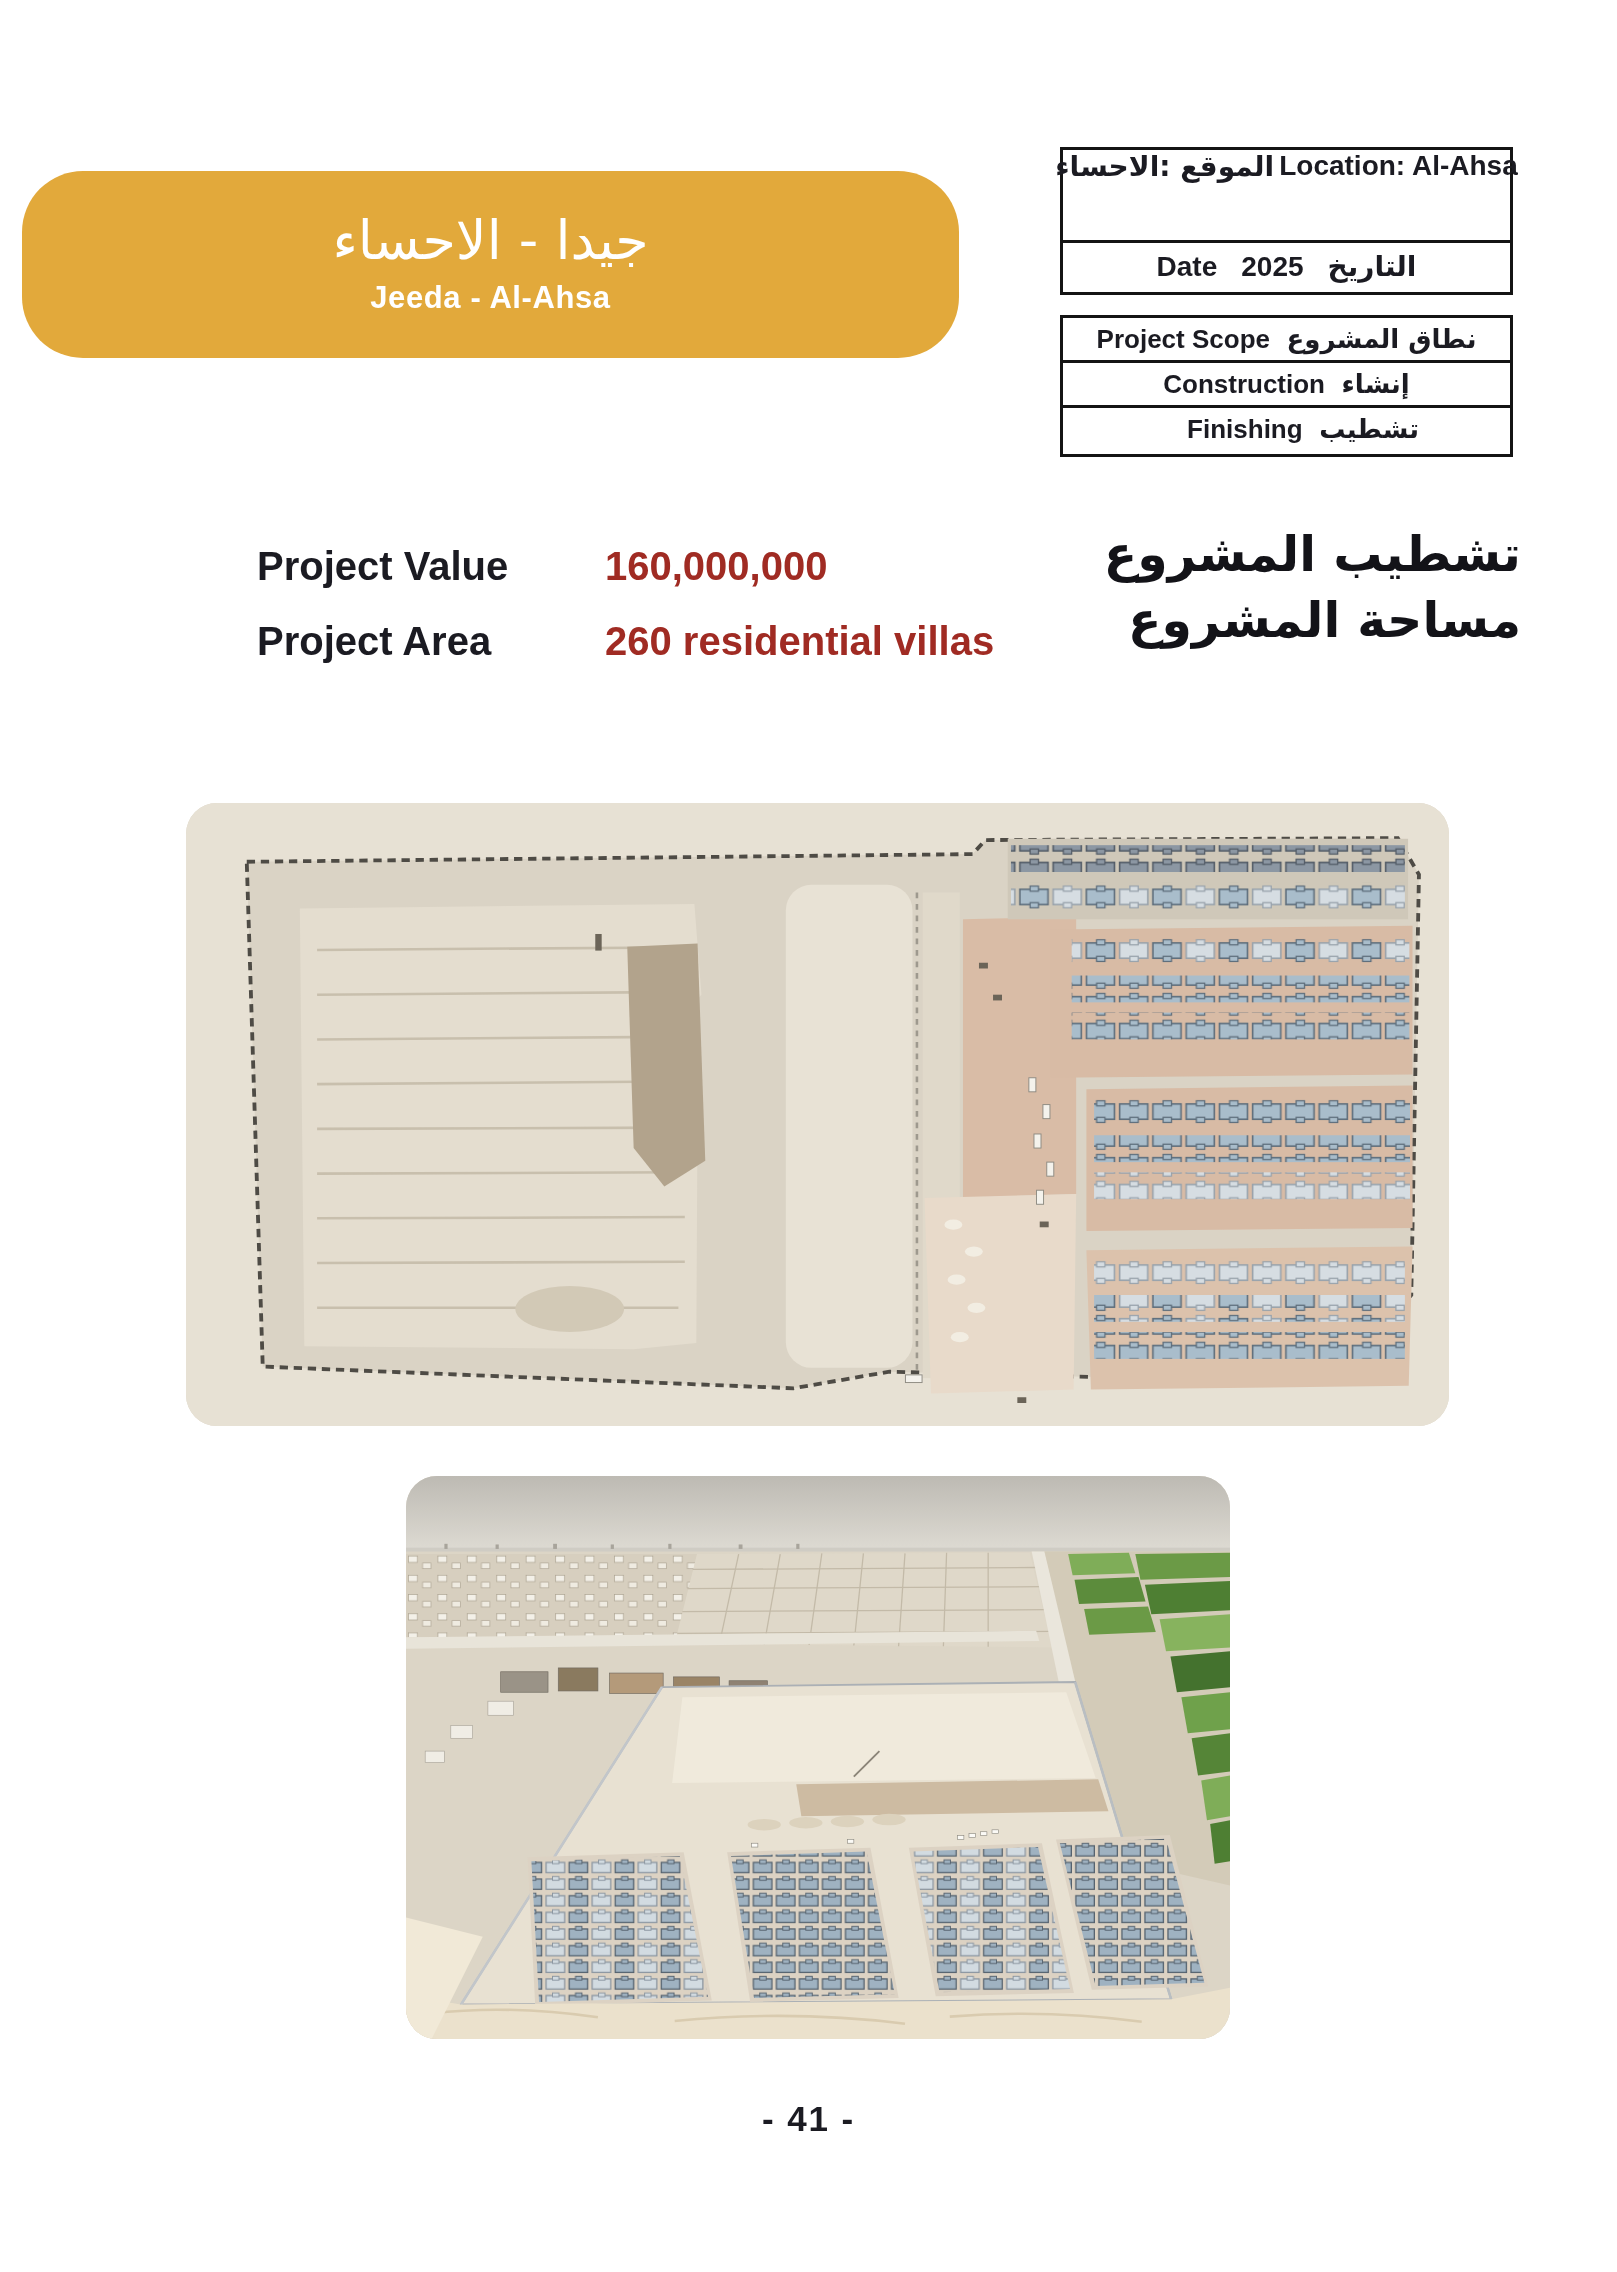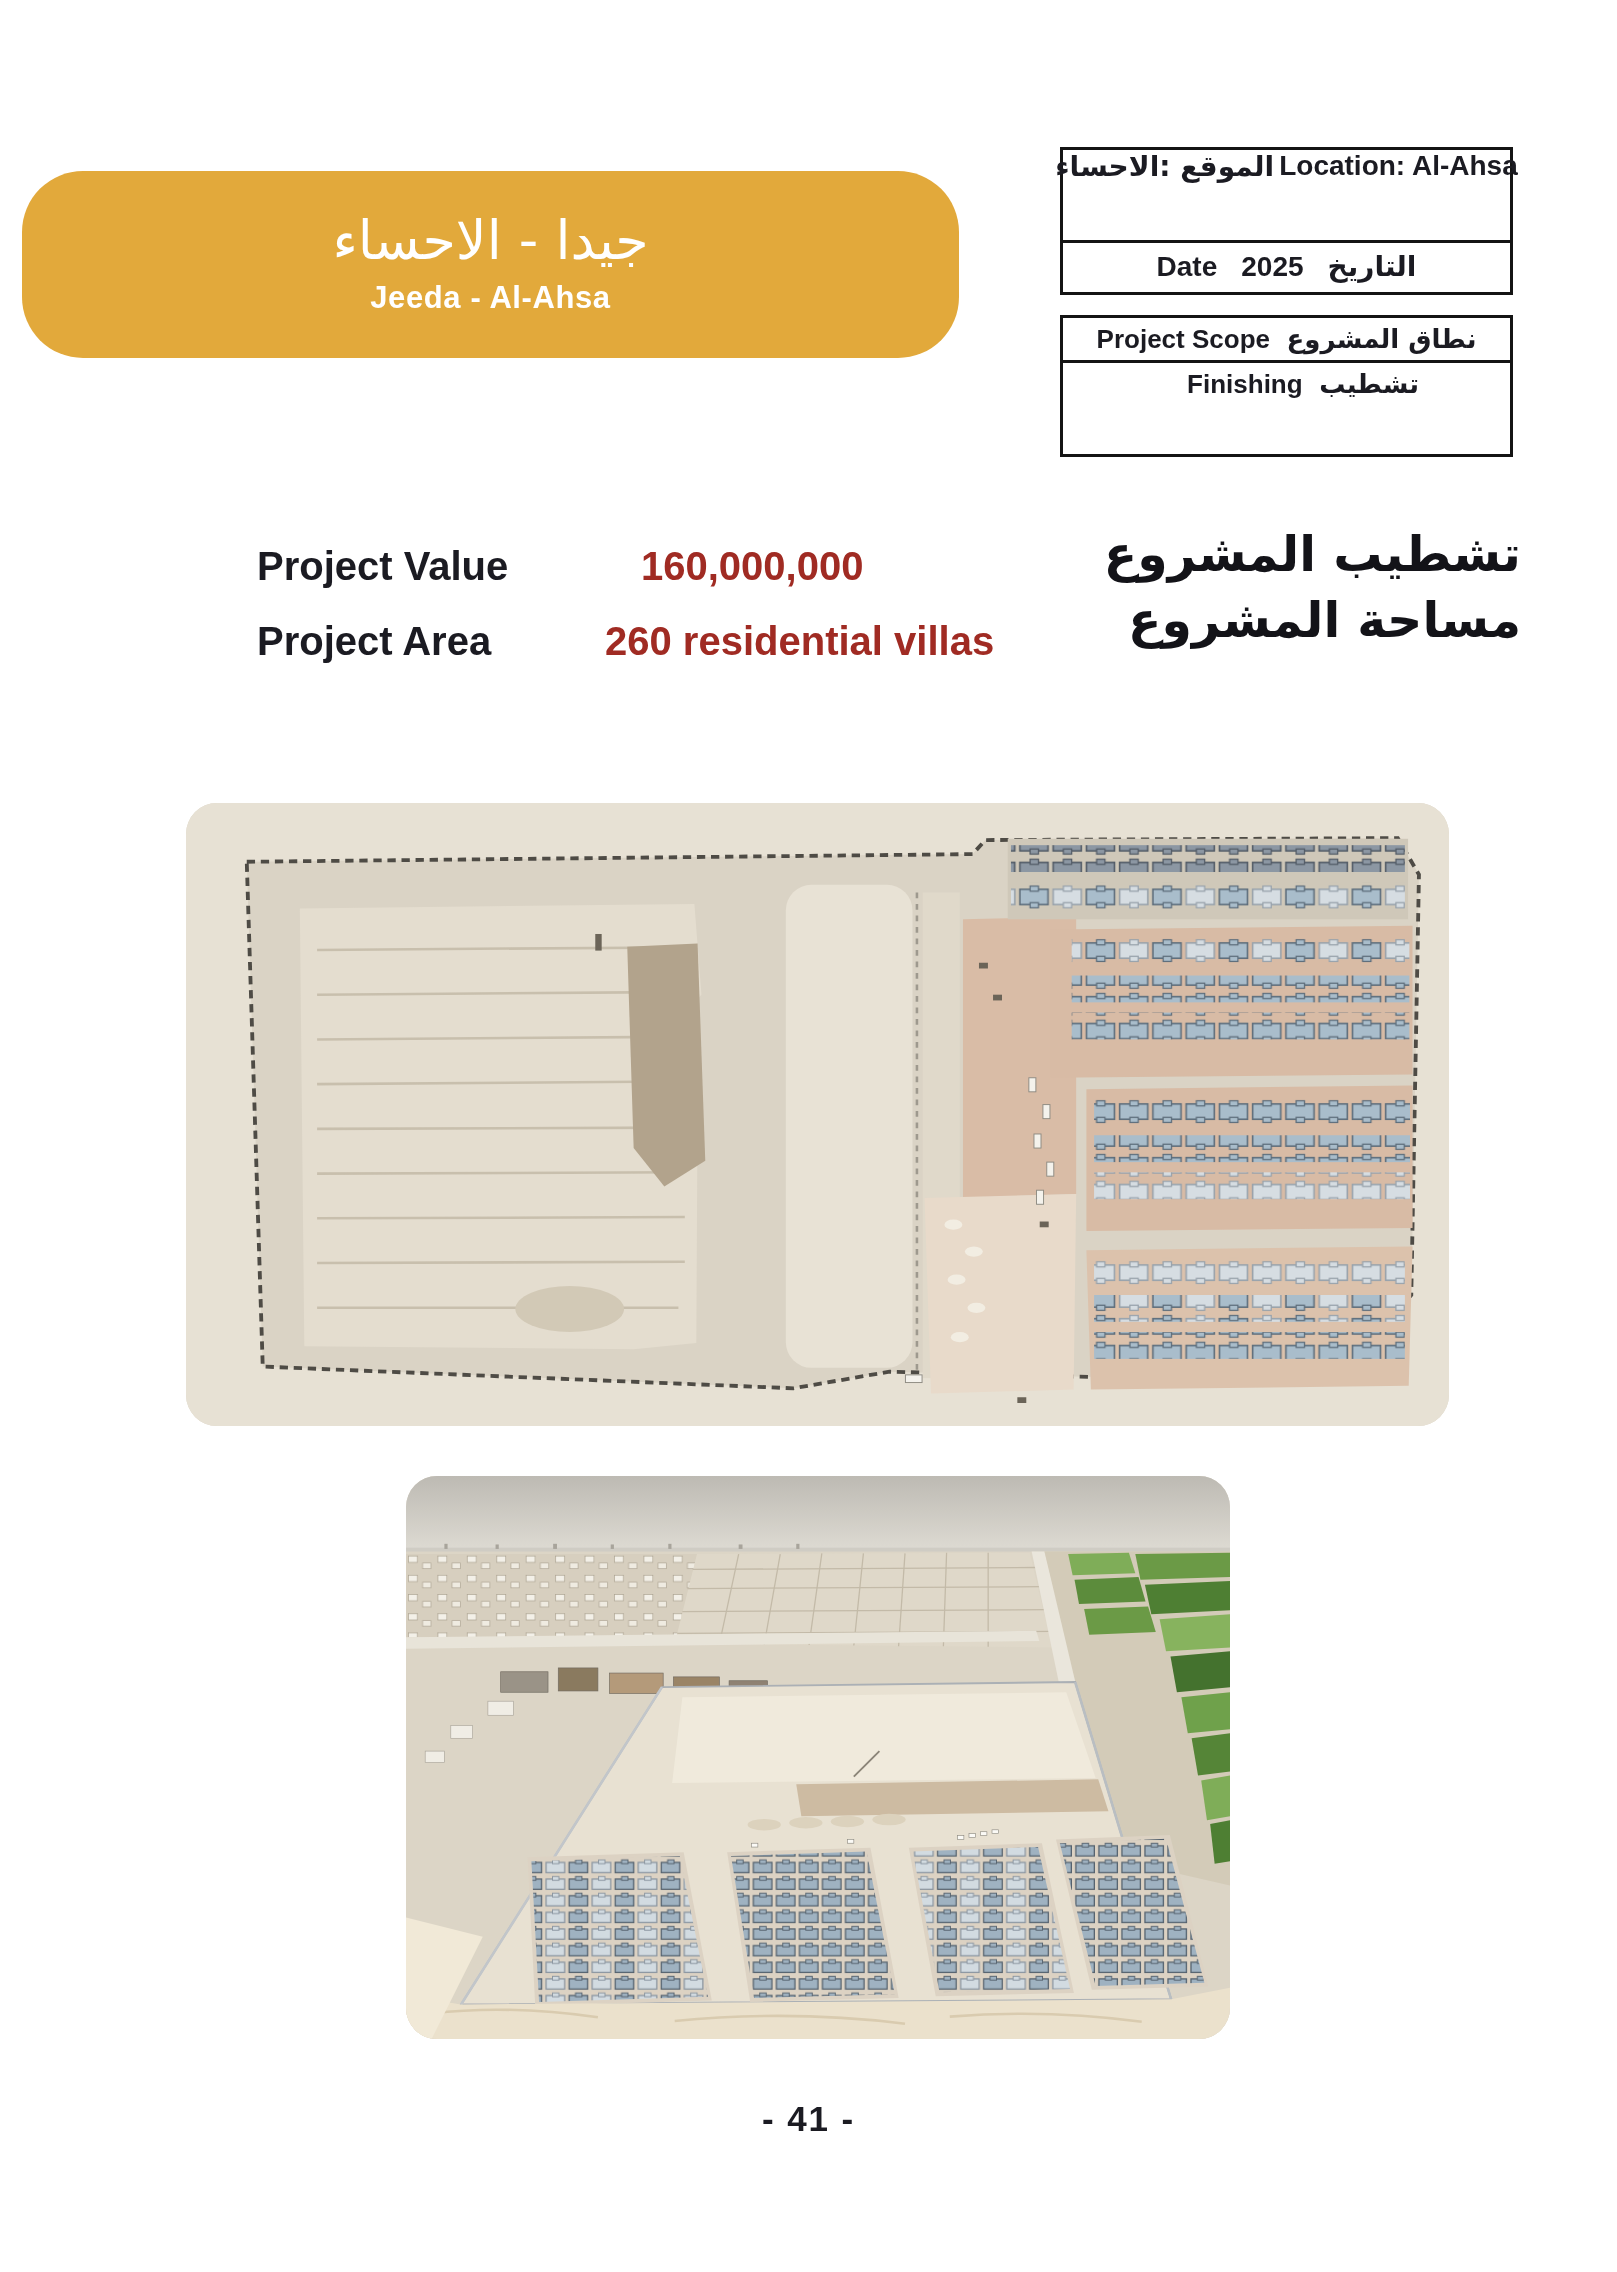--- a/index.html
+++ b/index.html
@@ -31,21 +31,21 @@
   .box-text{font-size:28px;font-weight:bold;white-space:nowrap;}
   .box2{top:315px;height:142px;}
   .srow{
     height:42px;border-bottom:3.8px solid #141414;box-sizing:content-box;
     display:flex;align-items:center;justify-content:center;gap:16.6px;
   }
   .srow.last{border-bottom:none;padding-left:33px;}
   .srow .box-text{font-size:26px;}
   
   .detail-row{position:absolute;left:257px;display:flex;align-items:baseline;}
-  .detail-row.r1{top:544px;gap:36px;}
+  .detail-row.r1{top:544px;}
   .detail-row.r2{top:605px;margin-top:14px;}
   .dlab{width:348px;font-size:40px;font-weight:bold;color:#1B1B22;}
   .dval{font-size:40px;font-weight:bold;color:#A02B23;white-space:nowrap;}
   .ar-big{
     position:absolute;right:96px;font-size:49px;font-weight:bold;
     direction:rtl;white-space:nowrap;color:#131318;
   }
   .ar-big.a1{top:526px;}
   .ar-big.a2{top:592px;}
   
@@ -76,20 +76,24 @@
     <span class="box-text">Date</span>
     <span class="box-text">2025</span>
     <span class="box-text ar" dir="rtl">التاريخ</span>
   </div>
 </div>
 
 <div class="box box2">
   <div class="srow">
     <span class="box-text">Project Scope</span>
     <span class="box-text ar" dir="rtl">نطاق المشروع</span>
+  </div>
+  <div class="srow">
+    <span class="box-text">Construction</span>
+    <span class="box-text ar" dir="rtl">إنشاء</span>
   </div>
   <div class="srow last">
     <span class="box-text">Finishing</span>
     <span class="box-text ar" dir="rtl">تشطيب</span>
   </div>
 </div>
 
 <div class="detail-row r1">
   <span class="dlab">Project Value</span>
   <span class="dval">160,000,000</span>

